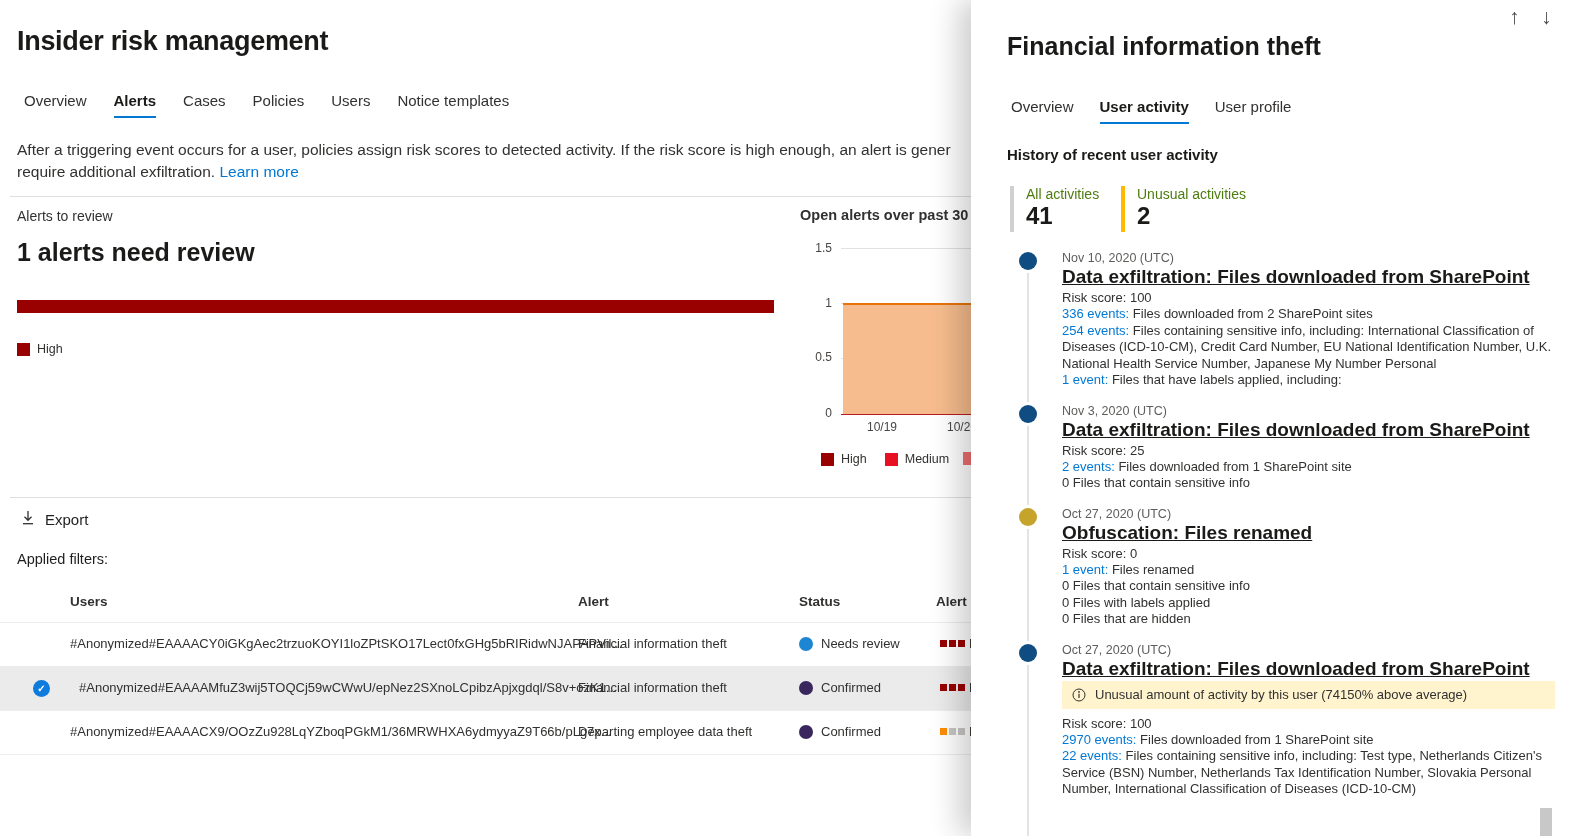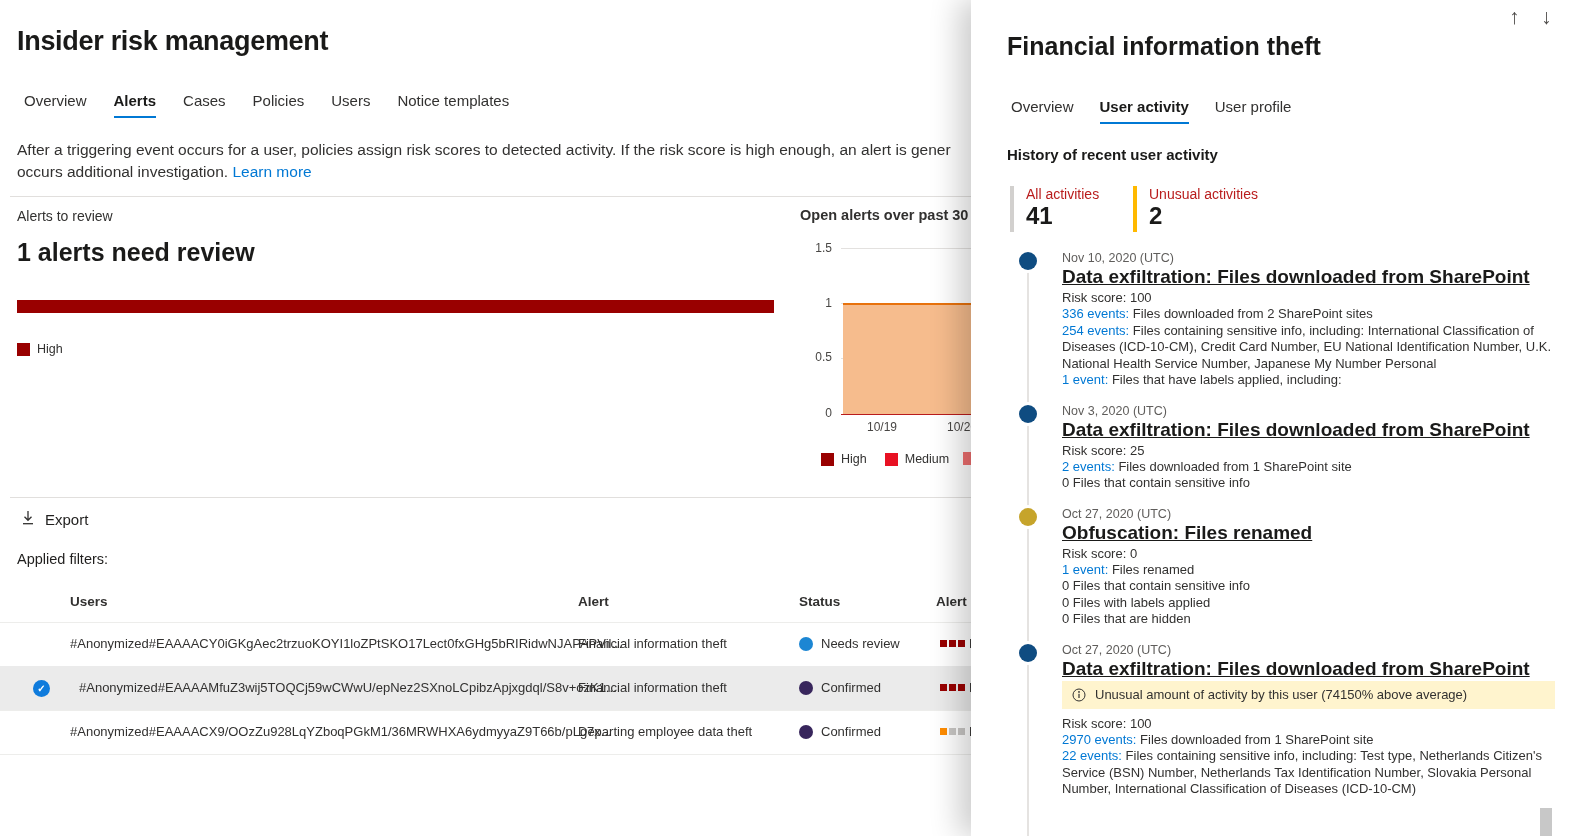--- a/index.html
+++ b/index.html
@@ -51,21 +51,21 @@
   .sev-label{position:absolute;left:969px;top:0;line-height:44px;}
 
   
   #panel{position:absolute;left:971px;top:0;width:602px;height:836px;background:#fff;overflow:hidden;
     box-shadow:-12px 0 28px rgba(0,0,0,0.20);}
   .nav-arrow{position:absolute;top:5px;font-size:21px;color:#4c4a48;cursor:pointer;line-height:24px;}
   .panel-title{left:36px;top:32px;font-size:25px;font-weight:700;color:#1a1a19;}
   .ptabs{left:40px;top:98px;display:flex;gap:26px;font-size:15px;color:#323130;}
   .section-title{left:36px;top:146px;font-size:15px;font-weight:700;color:#1a1a19;}
   .stat{position:absolute;top:186px;height:46px;border-left:4px solid #d2d0ce;padding-left:12px;cursor:pointer;}
-  .stat .slabel{font-size:14px;color:#b91c1c;}
+  .stat .slabel{font-size:14px;color:#4d7c0f;}
   .stat .svalue{font-size:24px;font-weight:700;color:#1a1a19;margin-top:0;}
   .stat.amber{border-left-color:#ffb900;}
 
   .timeline{position:absolute;left:48px;top:250px;width:536px;}
   .timeline:before{content:"";position:absolute;left:8px;top:12px;height:1200px;width:2px;background:#e5e3e1;}
   .entry{position:relative;padding-left:43px;margin-bottom:14px;}
   .dot{position:absolute;left:0;top:2px;width:18px;height:18px;border-radius:50%;box-shadow:0 0 0 3px #fff;}
   .dot.blue{background:#0f4c81;} .dot.gold{background:#c6a42b;}
   .edate{font-size:12.5px;color:#5f5d5b;line-height:16px;}
   .etitle{font-size:19px;font-weight:700;color:#1a1a19;line-height:18px;margin:2px 0 3px;text-decoration:underline;}
@@ -88,21 +88,21 @@
     <div class="tab">Overview</div>
     <div class="tab active">Alerts</div>
     <div class="tab">Cases</div>
     <div class="tab">Policies</div>
     <div class="tab">Users</div>
     <div class="tab">Notice templates</div>
   </div>
 
   <div class="abs desc1">After a triggering event occurs for a user, policies assign risk scores to detected activity. If the risk score is high enough, an alert is gener</div>
   <div class="abs desc2">
-    <span>occurs additional investigation.</span>
+    <span>require additional exfiltration.</span>
     <a class="link">Learn more</a>
   </div>
 
   <div class="abs divider" style="left:10px;top:196px;width:961px;"></div>
 
   <div class="abs card-label">Alerts to review</div>
   <div class="abs headline">1 alerts need review</div>
   <div class="abs sev-bar"></div>
   <div class="abs legend" style="left:17px;top:342px;">
     <div class="item">
@@ -206,21 +206,21 @@
     <div class="tab active">User activity</div>
     <div class="tab">User profile</div>
   </div>
 
   <div class="abs section-title">History of recent user activity</div>
 
   <div class="stat" style="left:39px;">
     <div class="slabel">All activities</div>
     <div class="svalue">41</div>
   </div>
-  <div class="stat amber" style="left:162px;">
+  <div class="stat amber" style="left:150px;">
     <div class="slabel">Unusual activities</div>
     <div class="svalue">2</div>
   </div>
 
   <div class="timeline">
 
     <div class="entry">
       <span class="dot blue"></span>
       <div class="edate">Nov 10, 2020 (UTC)</div>
       <div class="etitle">Data exfiltration: Files downloaded from SharePoint</div>

